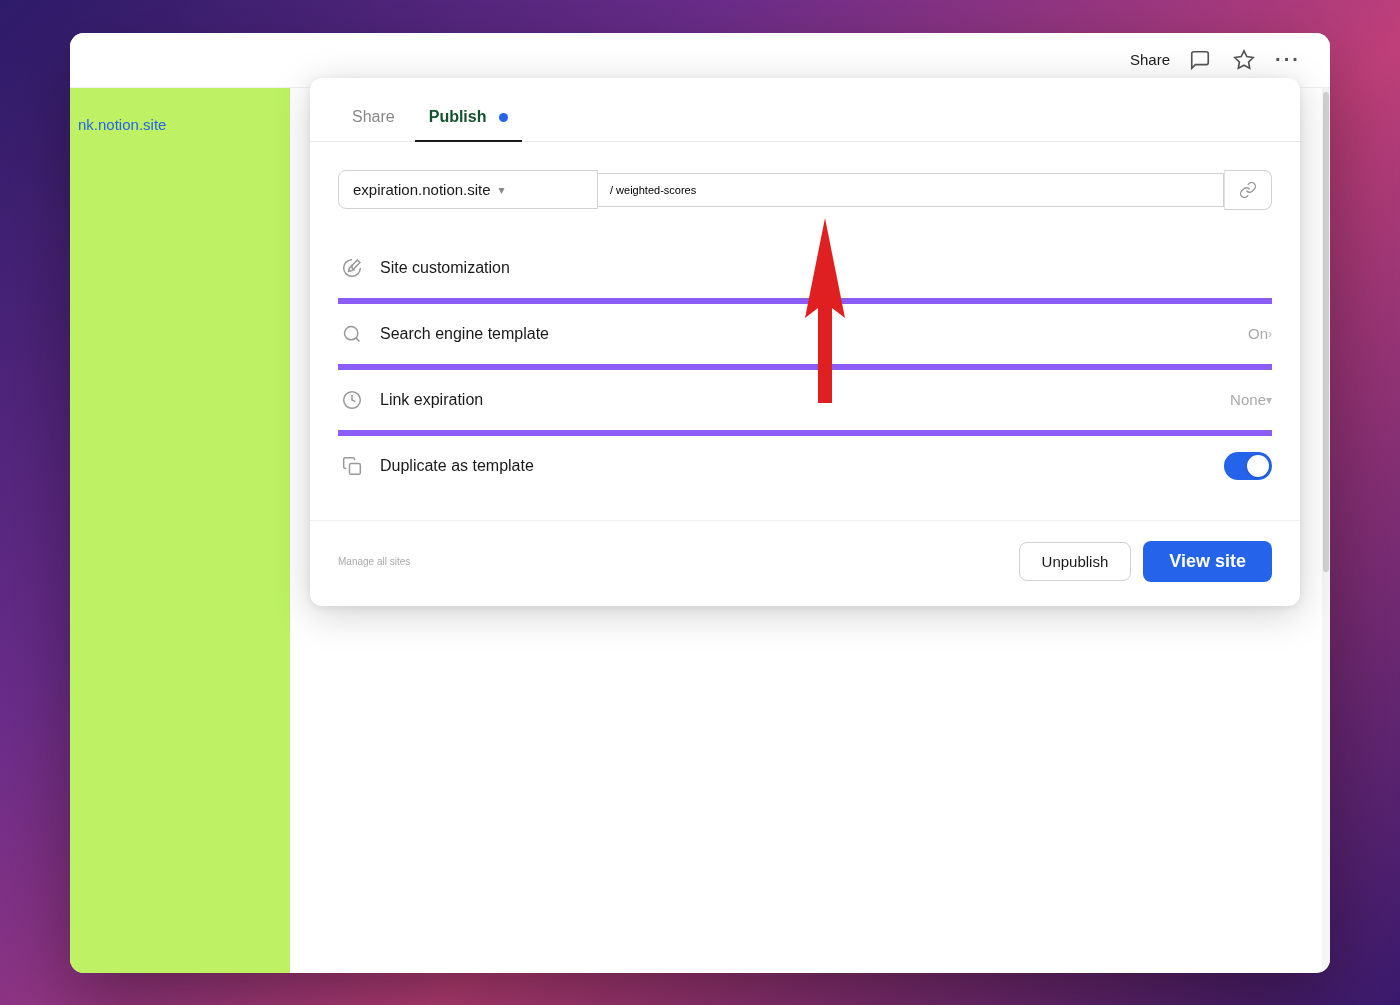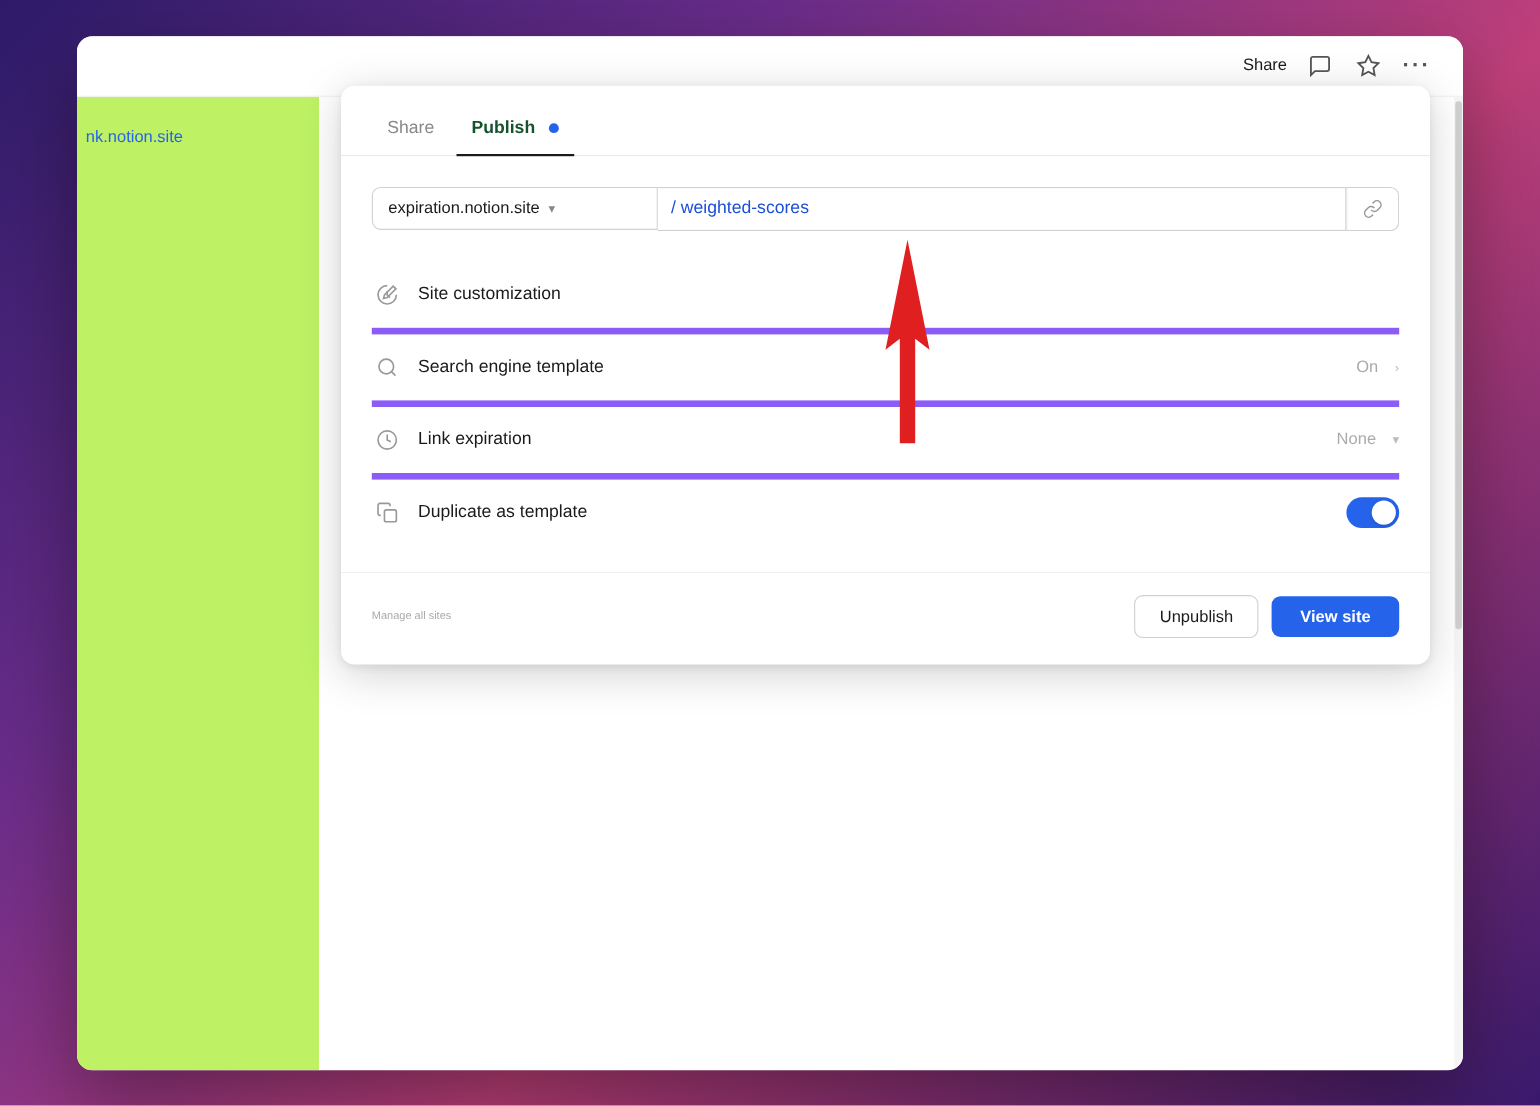--- a/index.html
+++ b/index.html
@@ -160,22 +160,22 @@
       color: #888;
       font-size: 12px;
     }
 
     .url-slug {
       display: flex;
       align-items: center;
       border: 1.5px solid #d0d0d0;
       border-left: none;
       padding: 10px 12px;
-      font-size: 16px;
-      color: #1d4ed8;
+      font-size: 11px;
+      color: #000000;
       background: #fff;
       flex: 1;
     }
 
     .url-link-btn {
       display: flex;
       align-items: center;
       justify-content: center;
       border: 1.5px solid #d0d0d0;
       border-left: 1px solid #e0e0e0;
@@ -222,21 +222,21 @@
       font-size: 16px;
       color: #1a1a1a;
       flex: 1;
     }
 
     .settings-value {
       font-size: 15px;
       color: #aaa;
       display: flex;
       align-items: center;
-      gap: 15px;
+      gap: 0;
     }
 
     .settings-value .arrow {
       font-size: 12px;
       color: #bbb;
     }
 
     
     .toggle {
       width: 48px;
@@ -285,21 +285,21 @@
       color: #1a1a1a;
       cursor: pointer;
       text-align: center;
     }
 
     .btn-view-site {
       padding: 10px 26px;
       border: none;
       border-radius: 8px;
       background: #2563eb;
-      font-size: 15px;
+      font-size: 18px;
       font-weight: 600;
       color: #fff;
       cursor: pointer;
     }
 
     
     .red-arrow {
       position: absolute;
       top: 130px;
       left: 50%;

